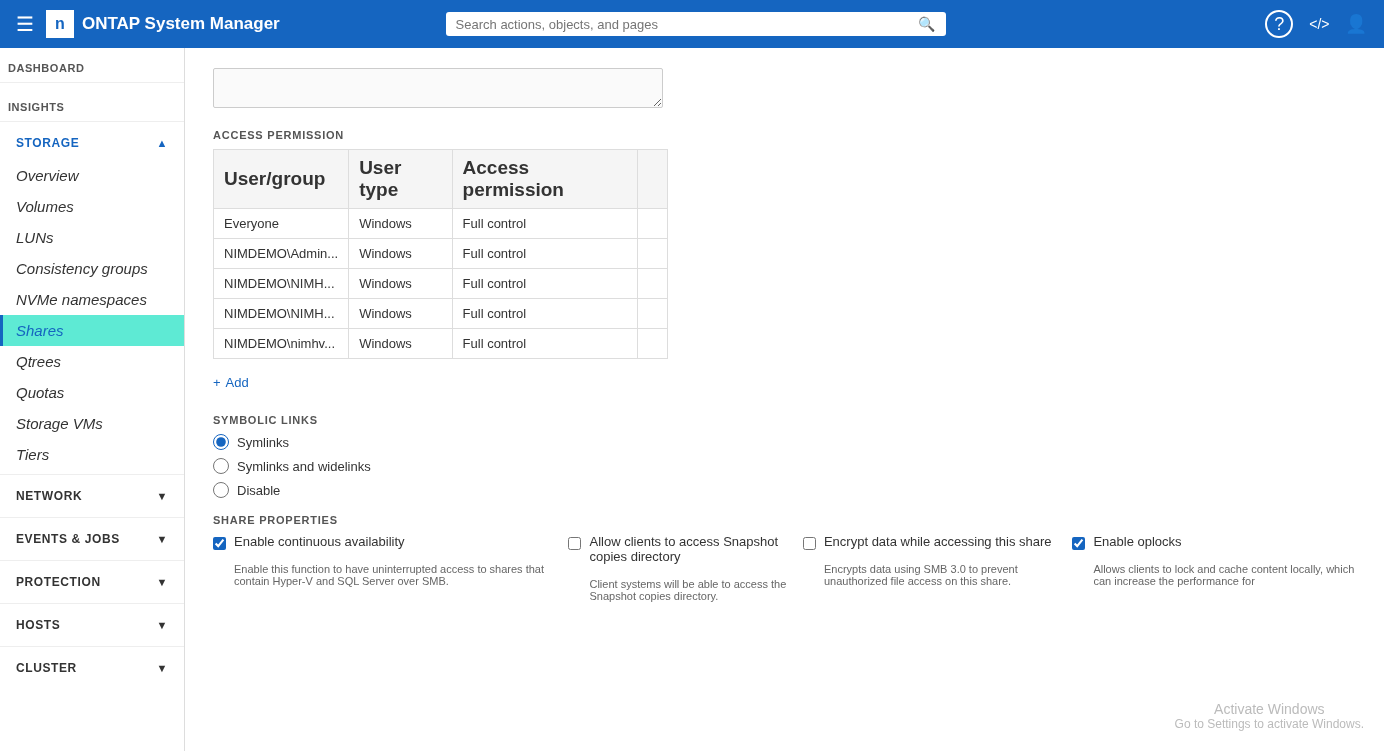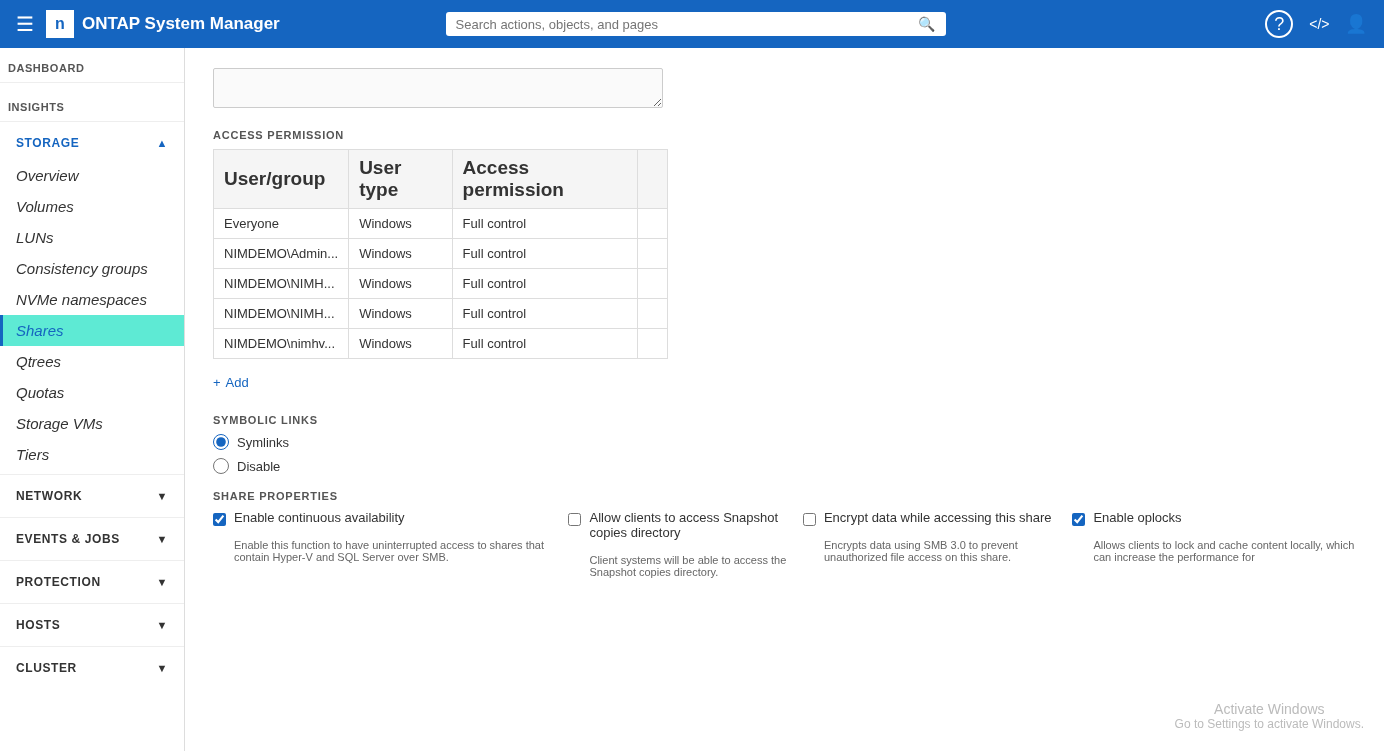--- a/index.html
+++ b/index.html
@@ -308,20 +308,24 @@
       <span>+</span>
       <span> Add</span>
     </button>
 
     
     <div class="section-label">SYMBOLIC LINKS</div>
     <div class="radio-group" id="symbolic-links-group">
     <label class="radio-item">
           <input type="radio" name="symlinks" checked="" style="">
           <span>Symlinks</span>
+        </label>
+        <label class="radio-item">
+          <input type="radio" name="symlinks" style="">
+          <span>Symlinks and widelinks</span>
         </label>
         <label class="radio-item">
           <input type="radio" name="symlinks" style="">
           <span>Disable</span>
         </label>
       </div>
 
     
     <div class="section-label">SHARE PROPERTIES</div>
     <div class="checkbox-group" id="share-properties-group">

